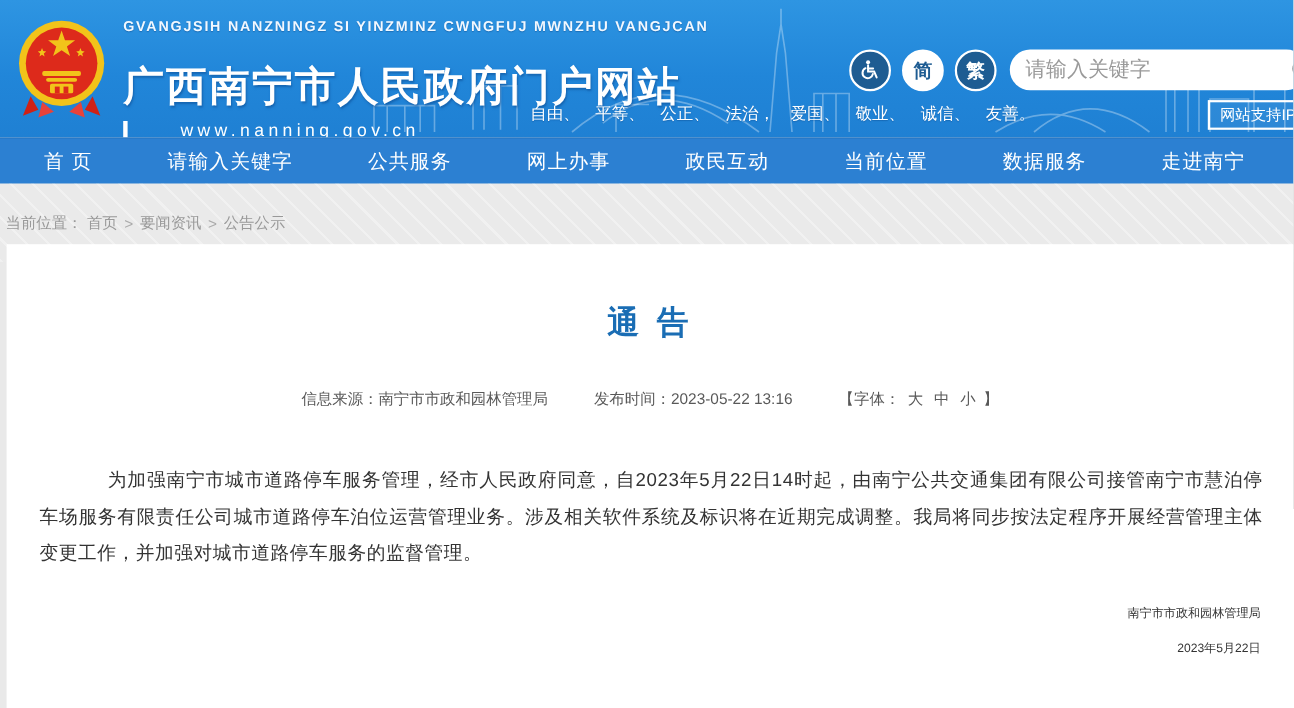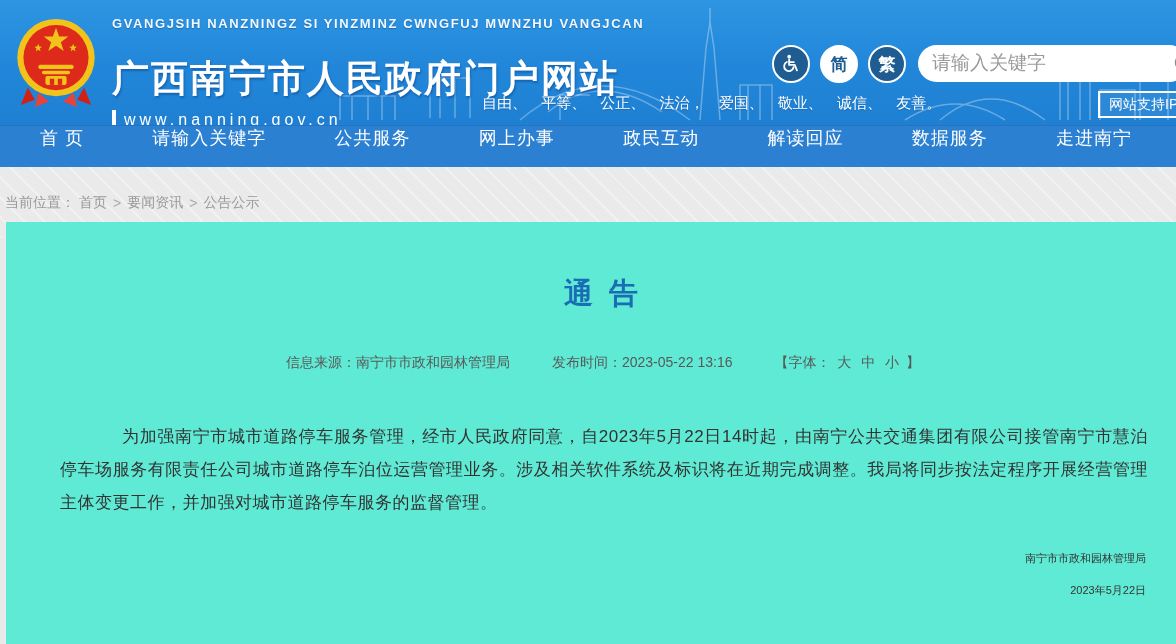--- a/index.html
+++ b/index.html
@@ -20,21 +20,21 @@
   .emblem { position:absolute; left:12px; top:15px; width:88px; height:94px; }
   .masthead { position:absolute; left:112px; top:16px; color:#fff; }
   .zhuang-line {
     font-size:13px; font-weight:bold; letter-spacing:1.6px; color:#f2f8ff;
     text-shadow:0 1px 1px rgba(0,50,110,.35); white-space:nowrap;
   }
   .site-title {
     margin-top:23px; font-size:37px; font-weight:bold; letter-spacing:2px; color:#ffffff;
     text-shadow:1px 2px 2px rgba(10,70,140,.5); white-space:nowrap;
   }
-  .site-url-row { margin-top:6px; display:flex; align-items:center; }
+  .site-url-row { margin-top:6px; display:flex; align-items:center;gap:40px; }
   .url-tick { width:4px; height:20px; background:#ffffff; margin-right:8px; }
   .site-url { font-size:16px; letter-spacing:4px; color:#ffffff; }
   .core-values {
     position:absolute; left:482px; top:94px; color:#ffffff; font-size:15px;
     word-spacing:10px; white-space:nowrap; text-shadow:0 1px 1px rgba(0,50,110,.3);
   }
   .tool-circles { position:absolute; left:772px; top:45px; display:flex; gap:10px; }
   .tool-circle {
     width:38px; height:38px; border-radius:50%; border:2px solid #ffffff;
     display:flex; align-items:center; justify-content:center; cursor:pointer;
@@ -57,43 +57,42 @@
     position:absolute; left:1098px; top:91px; height:27px; padding:0 9px;
     border:2px solid #ffffff; color:#ffffff; font-size:14px;
     display:flex; align-items:center; white-space:nowrap; cursor:pointer;
     background:rgba(255,255,255,.06);
   }
 
   
   .main-nav {
     position:absolute; left:0; top:125px; width:1176px; height:42px;
     background:#2c80d2; border-top:1px solid rgba(0,40,90,.15);
-    display:flex; align-items:flex-start; justify-content:space-between;
+    display:flex; align-items:center; justify-content:space-between;
     padding:0 44px 0 40px;
   }
   .nav-item {
     color:#ffffff; font-size:18px; letter-spacing:1px; cursor:pointer; white-space:nowrap;
   }
 
   
   .breadcrumb-bar {
     position:absolute; left:0; top:167px; width:1176px; height:71px;
     background:#eaeaea;
     background-image:repeating-linear-gradient(45deg, rgba(255,255,255,.35) 0 2px, transparent 2px 14px);
     display:flex; align-items:center; padding-left:5px;
     font-size:14px; color:#999;
   }
   .breadcrumb-bar .crumb-link { color:#999; cursor:pointer; margin:0 4px; }
   .breadcrumb-bar .crumb-sep { color:#aaa; margin:0 2px; }
 
   
   .content-panel {
     position:absolute; left:6px; top:222px; width:1170px; height:422px;
-    background:#5eead4;
-    padding-left:24px;
+    background:#ffffff;
   }
   .article-title {
     margin-top:52px; text-align:center; font-size:29px; font-weight:bold;
     letter-spacing:4px; color:#1a6db4;
   }
   .article-meta {
     margin-top:40px; text-align:center; font-size:14px; color:#595959; white-space:nowrap;
   }
   .article-meta .meta-seg { margin:0 19px; }
   .font-size-link { cursor:pointer; margin:0 3px; color:#595959; }
@@ -181,21 +180,21 @@
       <span>网站支持IPv6</span>
     </div>
   </div>
 
   <div class="main-nav">
     <span class="nav-item">首 页</span>
     <span class="nav-item">请输入关键字</span>
     <span class="nav-item">公共服务</span>
     <span class="nav-item">网上办事</span>
     <span class="nav-item">政民互动</span>
-    <span class="nav-item">解读回应</span>
+    <span class="nav-item">当前位置</span>
     <span class="nav-item">数据服务</span>
     <span class="nav-item">走进南宁</span>
   </div>
 
   <div class="breadcrumb-bar">
     <span>当前位置：</span>
     <span class="crumb-link">首页</span>
     <span class="crumb-sep">&gt;</span>
     <span class="crumb-link">要闻资讯</span>
     <span class="crumb-sep">&gt;</span>

